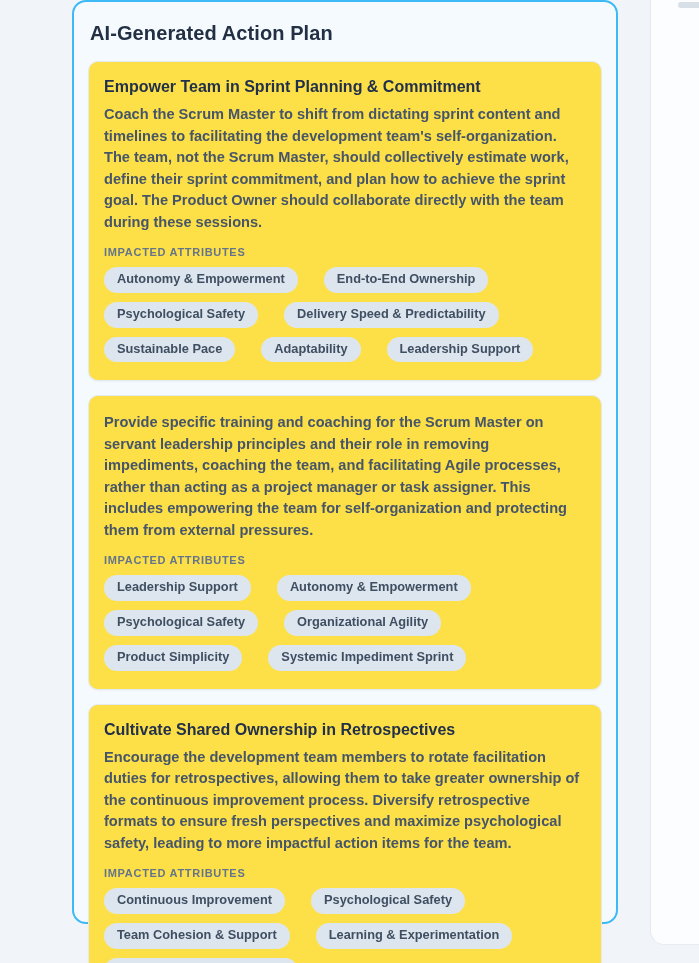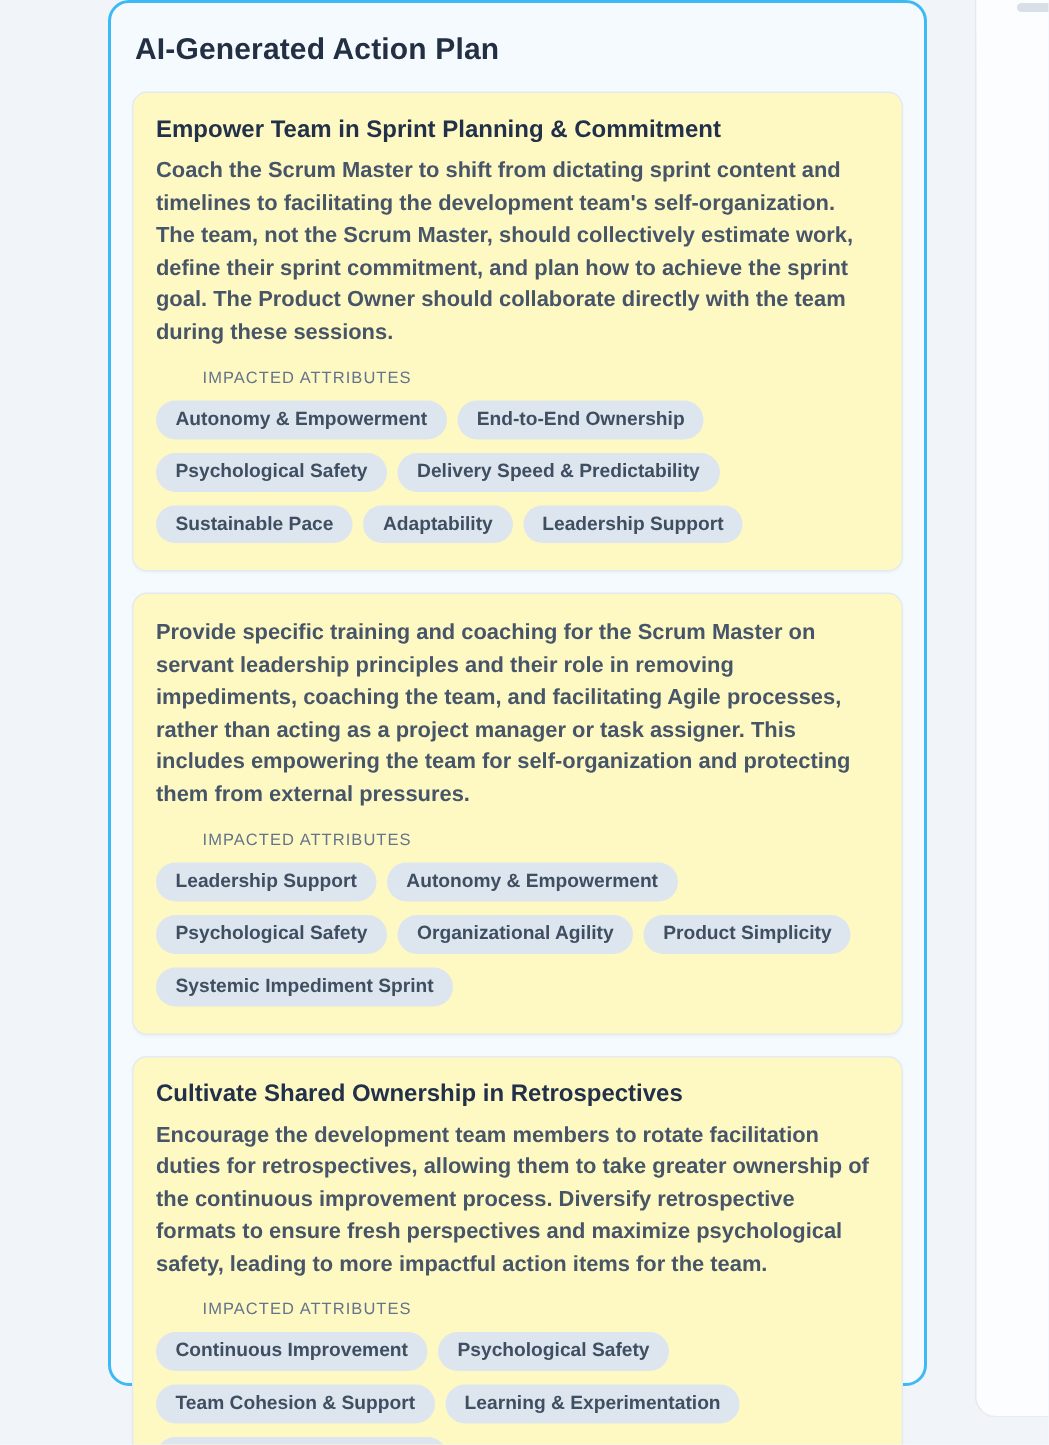--- a/index.html
+++ b/index.html
@@ -36,43 +36,42 @@
     border-radius: 14px;
     padding: 20px 14px 14px 14px;
     display: flex; flex-direction: column;
   }
   .plan-title {
     font-size: 20px; font-weight: 700; color: #233044;
     letter-spacing: 0.1px;
     margin: 0 2px 16px 2px;
   }
   .action-card {
-    background: #fef9c3;
+    background: #fde047;
     border: 1px solid #e5eaf1;
     border-radius: 10px;
     padding: 16px 15px 18px 15px;
     margin-bottom: 14px;
     box-shadow: 0 1px 2px rgba(15, 23, 42, 0.04);
   }
   .action-title {
     font-size: 16px; font-weight: 700; color: #22304a;
     margin-bottom: 8px;
   }
   .action-desc {
     font-size: 14.6px; color: #475569; line-height: 21.5px; font-weight: bold;
   }
   .attr-label {
     margin-top: 13px;
-    font-size: 11px; font-weight: 400; color: #64748b;
+    font-size: 11px; font-weight: 700; color: #64748b;
     letter-spacing: 0.7px;
-    margin-left: 31px;
   }
   .pill-row {
     display: flex; flex-wrap: wrap;
-    gap: 9px 7px;
+    gap: 9px 26px;
     margin-top: 9px;
   }
   .pill {
     background: #dde6ee;
     color: #3f4e61;
     font-size: 12.8px; font-weight: 600;
     line-height: 1;
     padding: 6px 13px 7px 13px;
     border-radius: 999px;
     white-space: nowrap;

